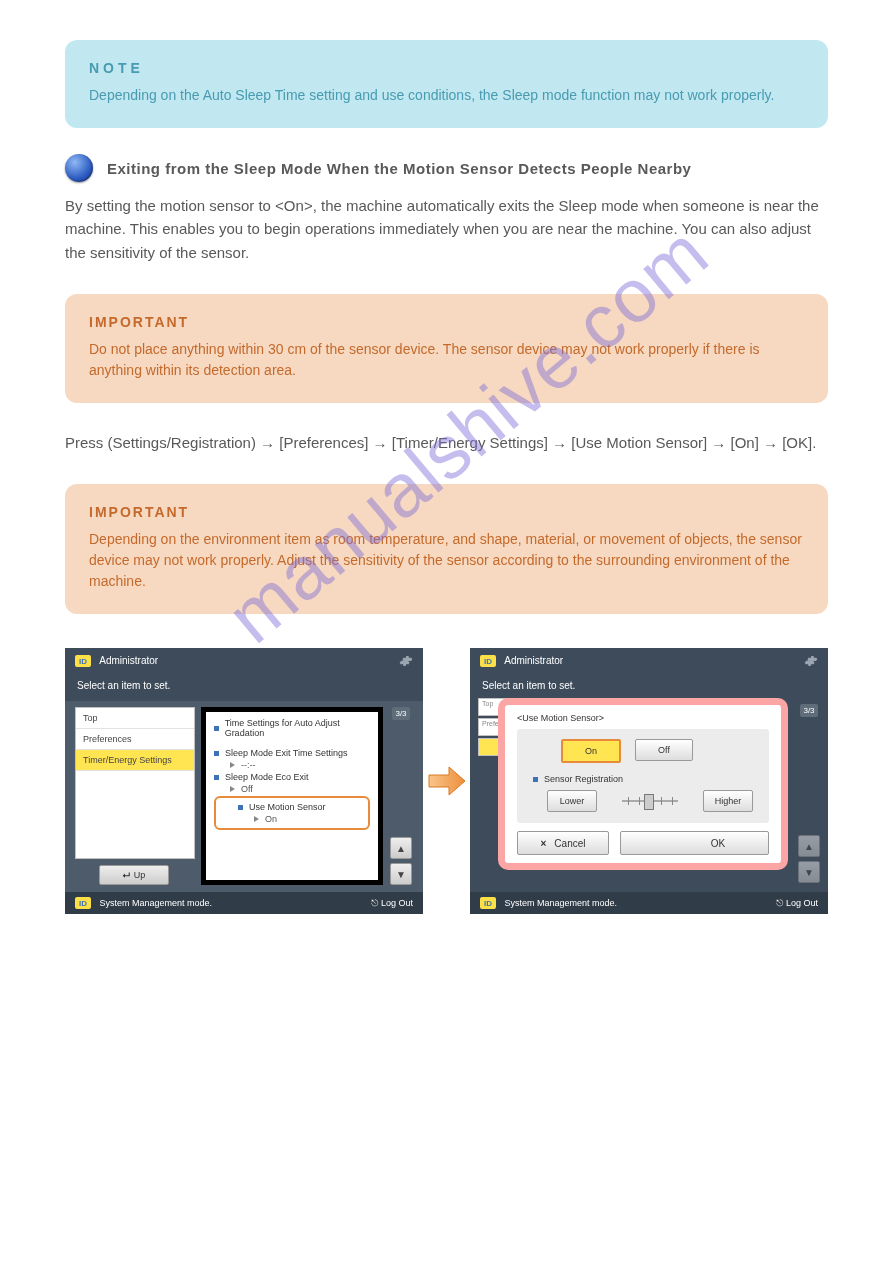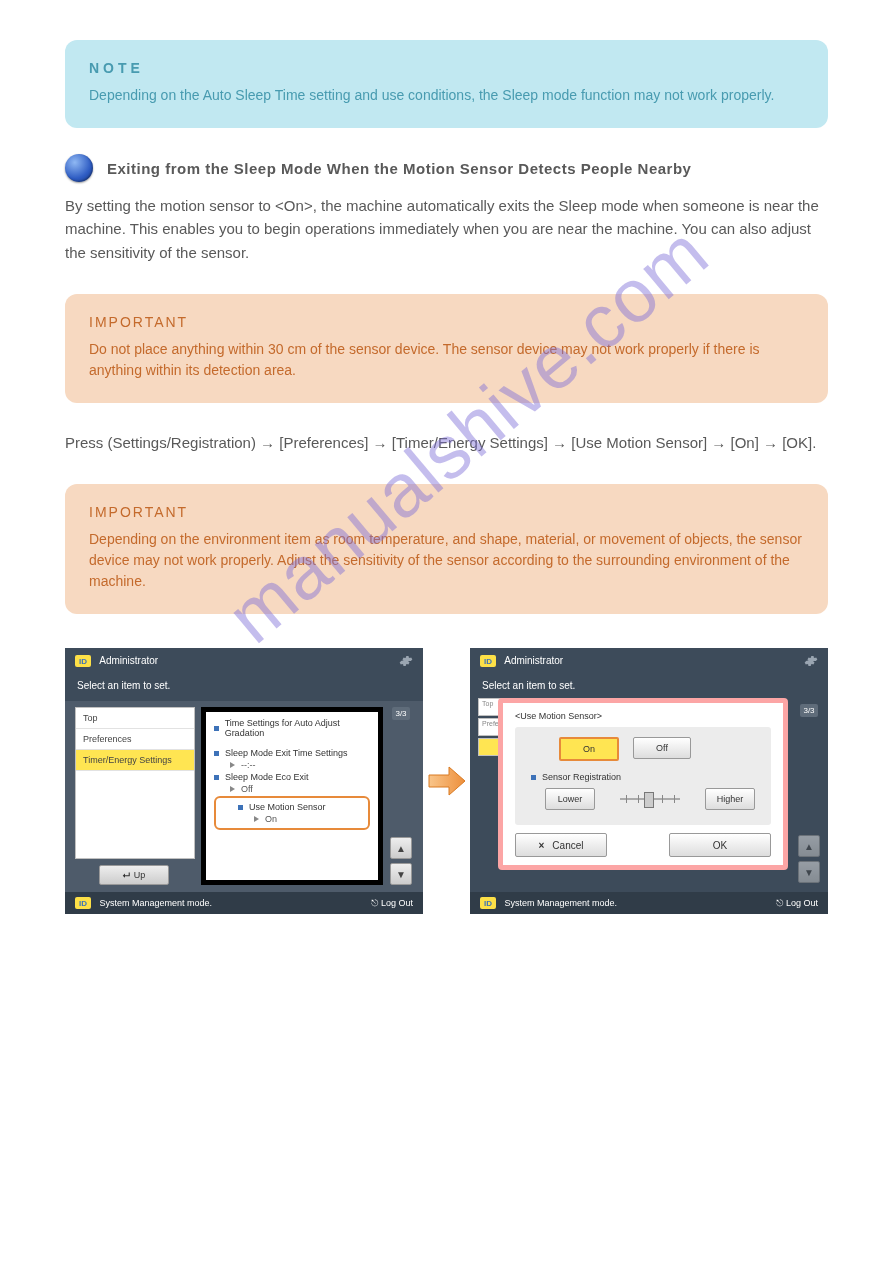--- a/index.html
+++ b/index.html
@@ -60,21 +60,21 @@
   .impbox {
     margin-top: 30px;
     background: #f7d9c1;
     border-radius: 12px;
     padding: 18px 24px 22px 24px;
     color: #c46a2c;
     font-size: 14px;
     line-height: 1.5;
   }
   .impbox .ntitle {
-    font-weight: normal;
+    font-weight: bold;
     letter-spacing: 2px;
     margin-bottom: 6px;
   }
   
   .watermark {
     position: absolute;
     left: 175px;
     top: 370px;
     width: 540px;
     color: rgba(125,108,215,0.45);
@@ -185,21 +185,21 @@
   }
   .ui-foot {
     position:absolute; bottom:0; left:0; right:0;
     height:22px; background:#303c48;
     display:flex; align-items:center; justify-content:space-between;
     padding:0 10px; color:#fff; font-size:9px;
   }
   
   .dialog {
     position:absolute; left:28px; right:40px; top:50px; bottom:44px;
-    background:#fff; border:5px solid #fca5a5; border-radius:4px;
+    background:#fff; border:7px solid #fca5a5; border-radius:10px;
     padding:8px 12px; color:#333; font-size:9px;
     display:flex; flex-direction:column;
   }
   .dlgtitle { margin-bottom:6px; }
   .dlginner {
     background:#ececec; flex:1; border-radius:3px;
     padding:10px 16px; display:flex; flex-direction:column; gap:14px;
   }
   .togglerow { display:flex; gap:14px; justify-content:flex-start; padding-left:28px; }
   .togglebtn {
@@ -219,21 +219,21 @@
   .slider { flex:1; height:2px; background:#aaa; position:relative; margin:0 4px; }
   .slider .tick { position:absolute; top:-3px; width:1px; height:8px; background:#888; }
   .slider .knob { position:absolute; top:-6px; left:40%; width:8px;height:14px;background:#ccc;border:1px solid #777; }
   .dlgfoot { display:flex; justify-content:space-between; margin-top:8px; gap:8px; }
   .dlgfoot .dbtn {
     height:22px; background:linear-gradient(#fff,#ddd); border:1px solid #999;
     border-radius:2px; display:flex;align-items:center;justify-content:center;
     color:#333; font-size:10px;
   }
   .dbtn.cancel { width:90px; gap:8px; }
-  .dbtn.ok { width:100px; }
+  .dbtn.ok { width:100px;padding-left:47px; }
   .xmark { font-weight:bold; }
   .ghost-side {
     position:absolute; left:8px; top:50px; width:56px;
     display:flex; flex-direction:column; gap:2px; z-index:0;
   }
   .ghost-side div { height:14px; background:#fff; border:1px solid #c0c0c0; font-size:7px; color:#888; padding:1px 3px; }
   .ghost-side div.sel { background:#ffe552; }
   
   .big-arrow {
     width: 40px;

